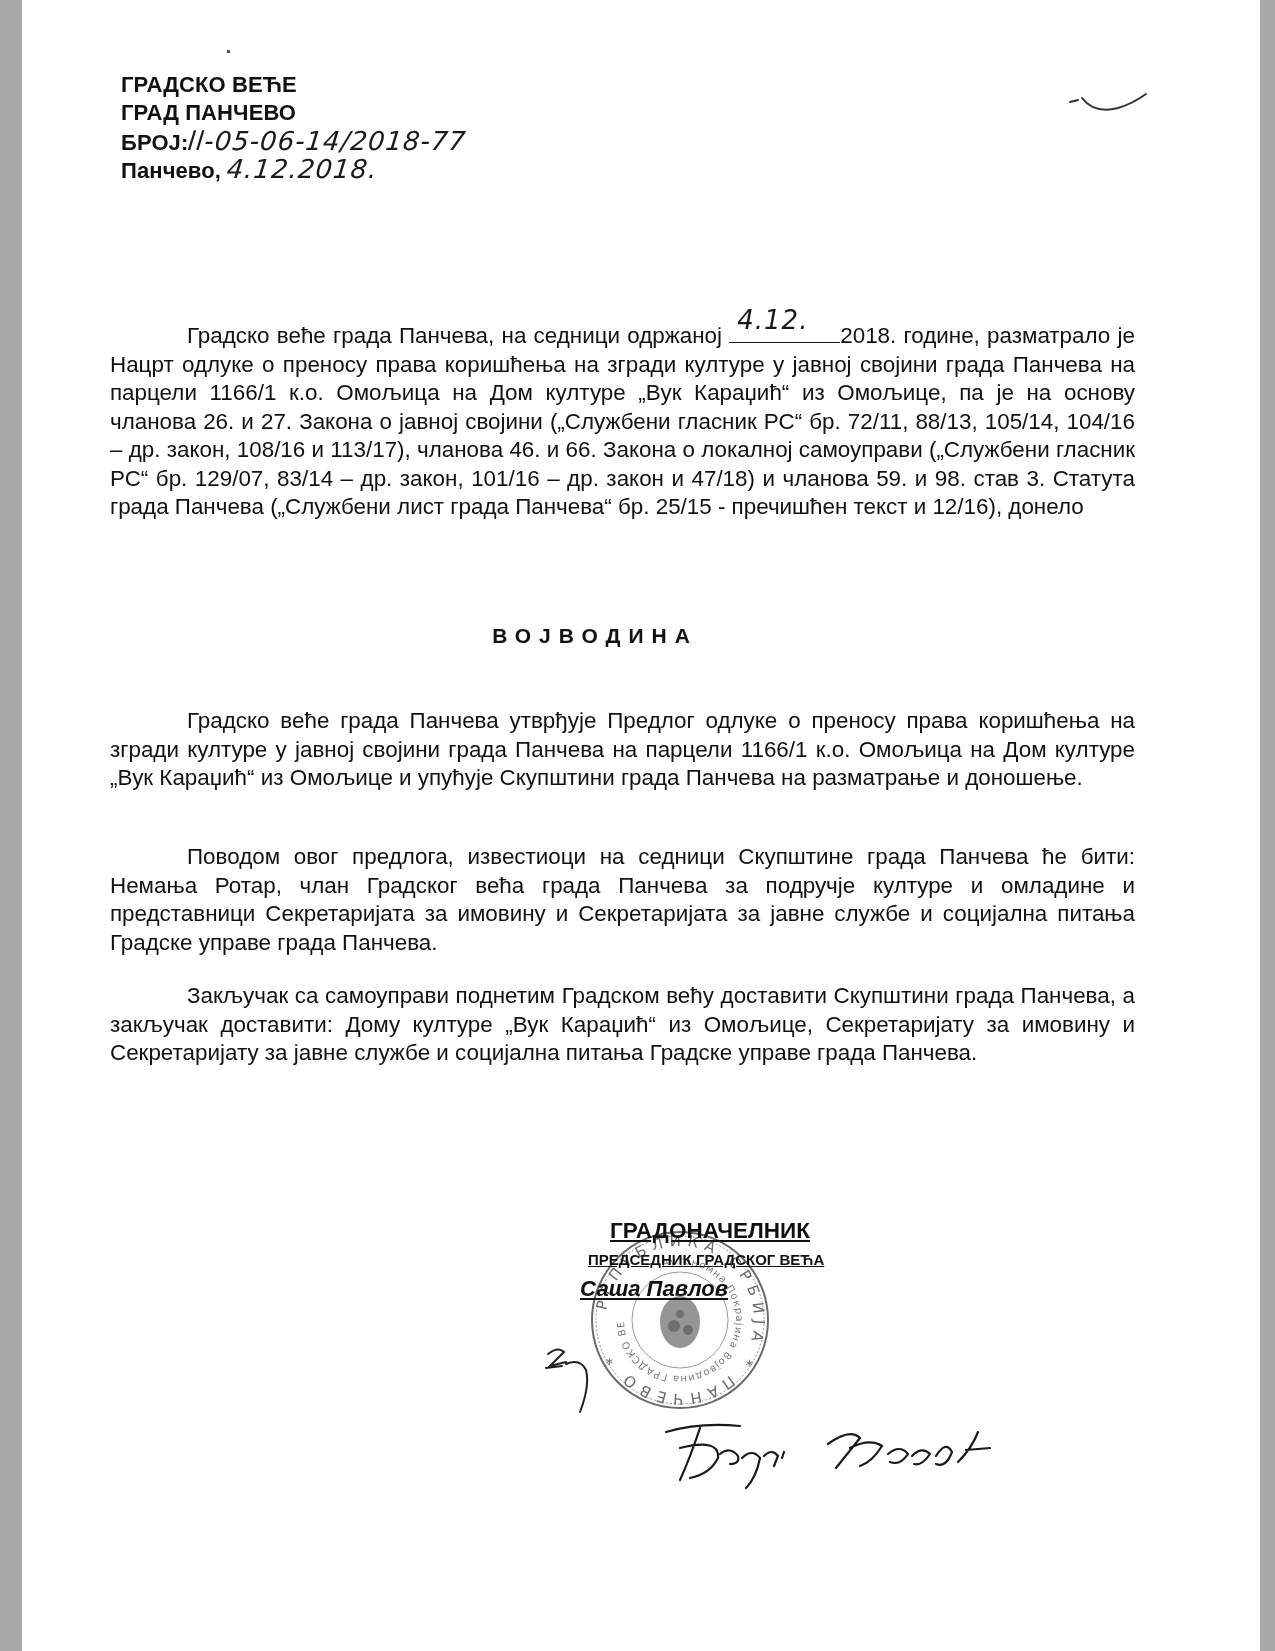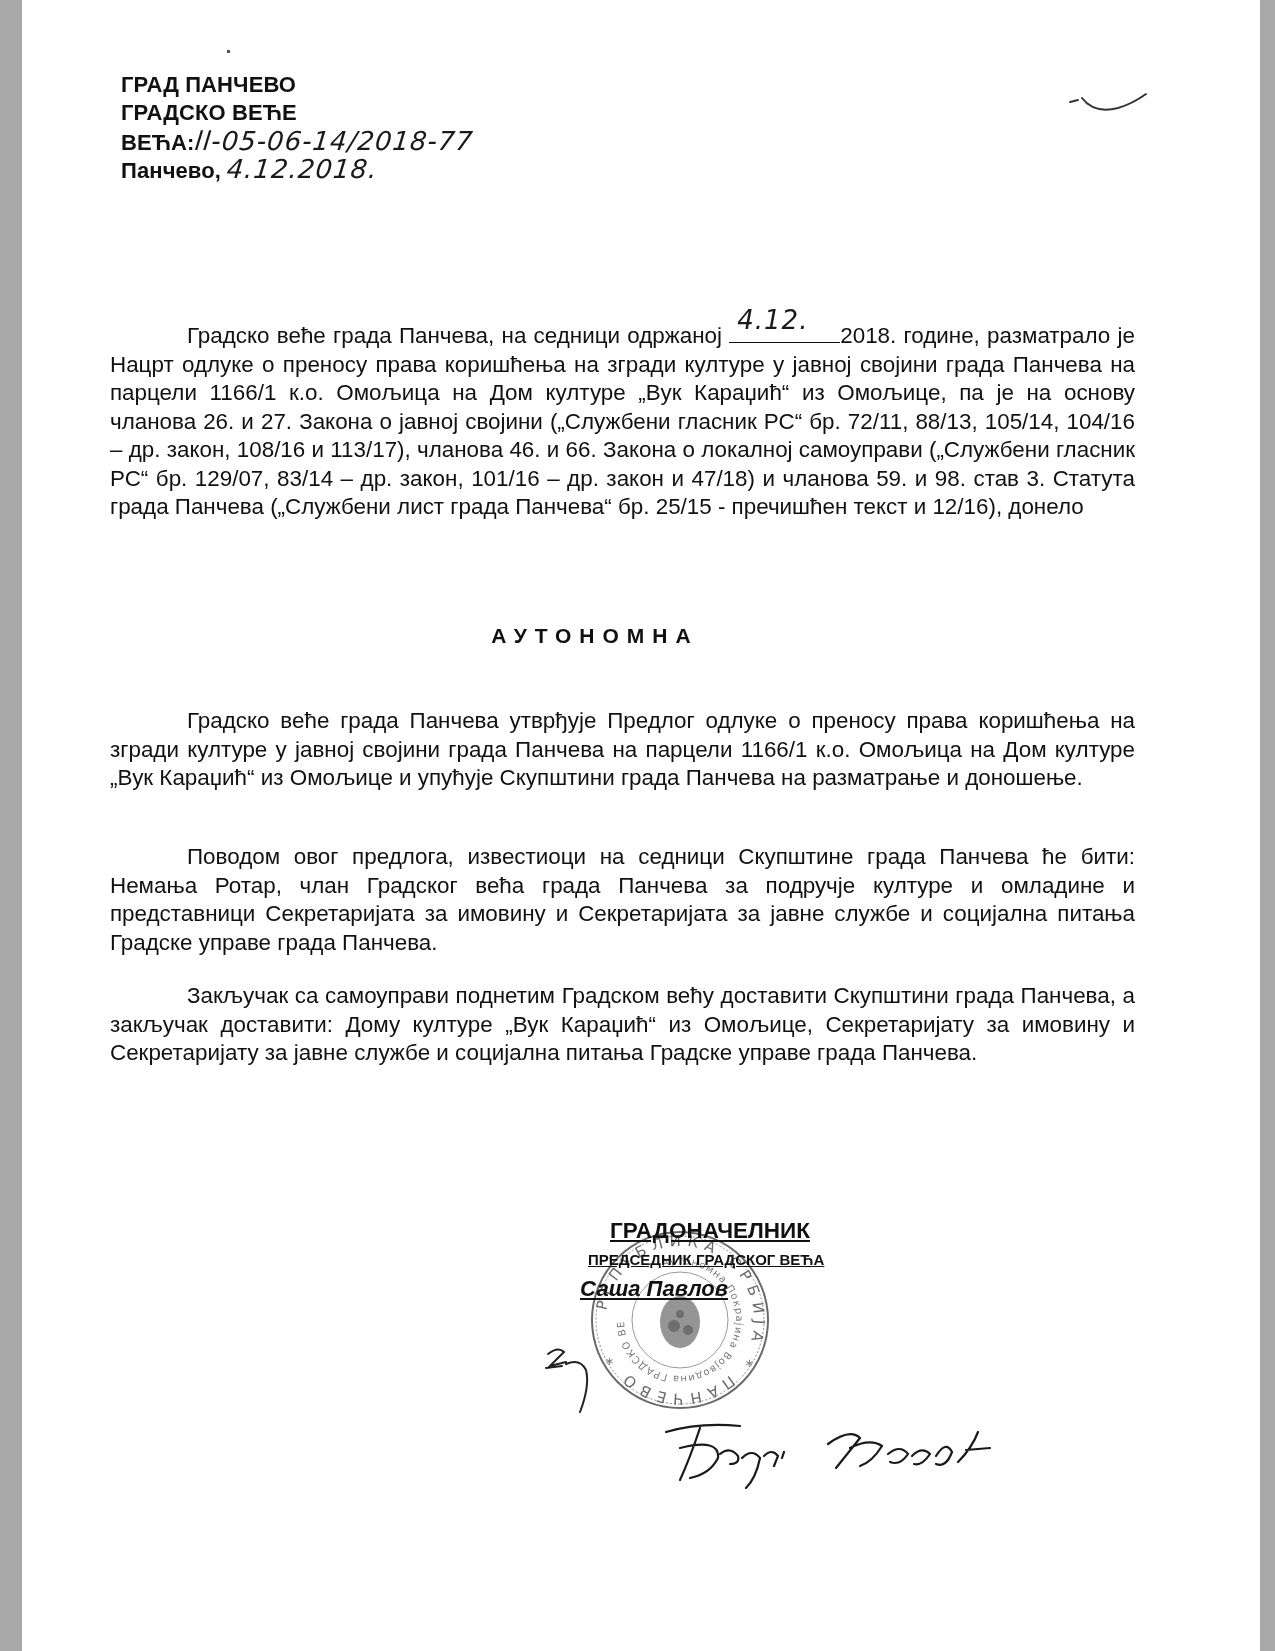--- a/index.html
+++ b/index.html
@@ -67,41 +67,41 @@
   </style>
 </head>
 <body>
 
 <div class="edge-left"></div>
 <div class="edge-right"></div>
 
 <div class="speck" style="left:227px;top:50px;"></div>
 
 <div class="header">
+  <div class="line">ГРАДСКО ВЕЋЕ</div>
   <div class="line">ГРАД ПАНЧЕВО</div>
-  <div class="line">ГРАДСКО ВЕЋЕ</div>
   <div class="line">
-    <span>ВЕЋА:</span><span class="hand num">ll-05-06-14/2018-77</span>
+    <span>БРОЈ:</span><span class="hand num">ll-05-06-14/2018-77</span>
   </div>
   <div class="line">
     <span>Панчево,</span>
     <span class="hand num">4.12.2018.</span>
   </div>
 </div>
 
 <svg class="tick-mark" style="left:1060px;top:88px;" width="120" height="30">
   <path d="M10 14 L18 12 M22 10 Q34 26 58 20 Q72 16 86 6" fill="none" stroke="#333" stroke-width="2" stroke-linecap="round"></path>
 </svg>
 
 <div class="body-text p1">
   <p><span>Градско веће града Панчева, на седници одржаној</span>
     <span class="fill-date"><span class="hand">4.12.</span></span><span>2018. године, разматрало је Нацрт одлуке о преносу права коришћења на згради културе у јавној својини града Панчева на парцели 1166/1 к.о. Омољица на Дом културе „Вук Караџић“ из Омољице, па је на основу чланова 26. и 27. Закона о јавној својини („Службени гласник РС“ бр. 72/11, 88/13, 105/14, 104/16 – др. закон, 108/16 и 113/17), чланова 46. и 66. Закона о локалној самоуправи („Службени гласник РС“ бр. 129/07, 83/14 – др. закон, 101/16 – др. закон и 47/18) и чланова 59. и 98. став 3. Статута града Панчева („Службени лист града Панчева“ бр. 25/15 - пречишћен текст и 12/16), донело</span></p>
 </div>
 
-<div class="heading">АУТОНОМНА</div>
+<div class="heading">ВОЈВОДИНА</div>
 
 <div class="body-text p2">
   <p>Градско веће града Панчева утврђује Предлог одлуке о преносу права коришћења на згради културе у јавној својини града Панчева на парцели 1166/1 к.о. Омољица на Дом културе „Вук Караџић“ из Омољице и упућује Скупштини града Панчева на разматрање и доношење.</p>
 </div>
 
 <div class="body-text p3">
   <p>Поводом овог предлога, известиоци на седници Скупштине града Панчева ће бити: Немања Ротар, члан Градског већа града Панчева за подручје културе и омладине и представници Секретаријата за имовину и Секретаријата за јавне службе и социјална питања  Градске управе града Панчева.</p>
 </div>
 
 <div class="body-text p4">

